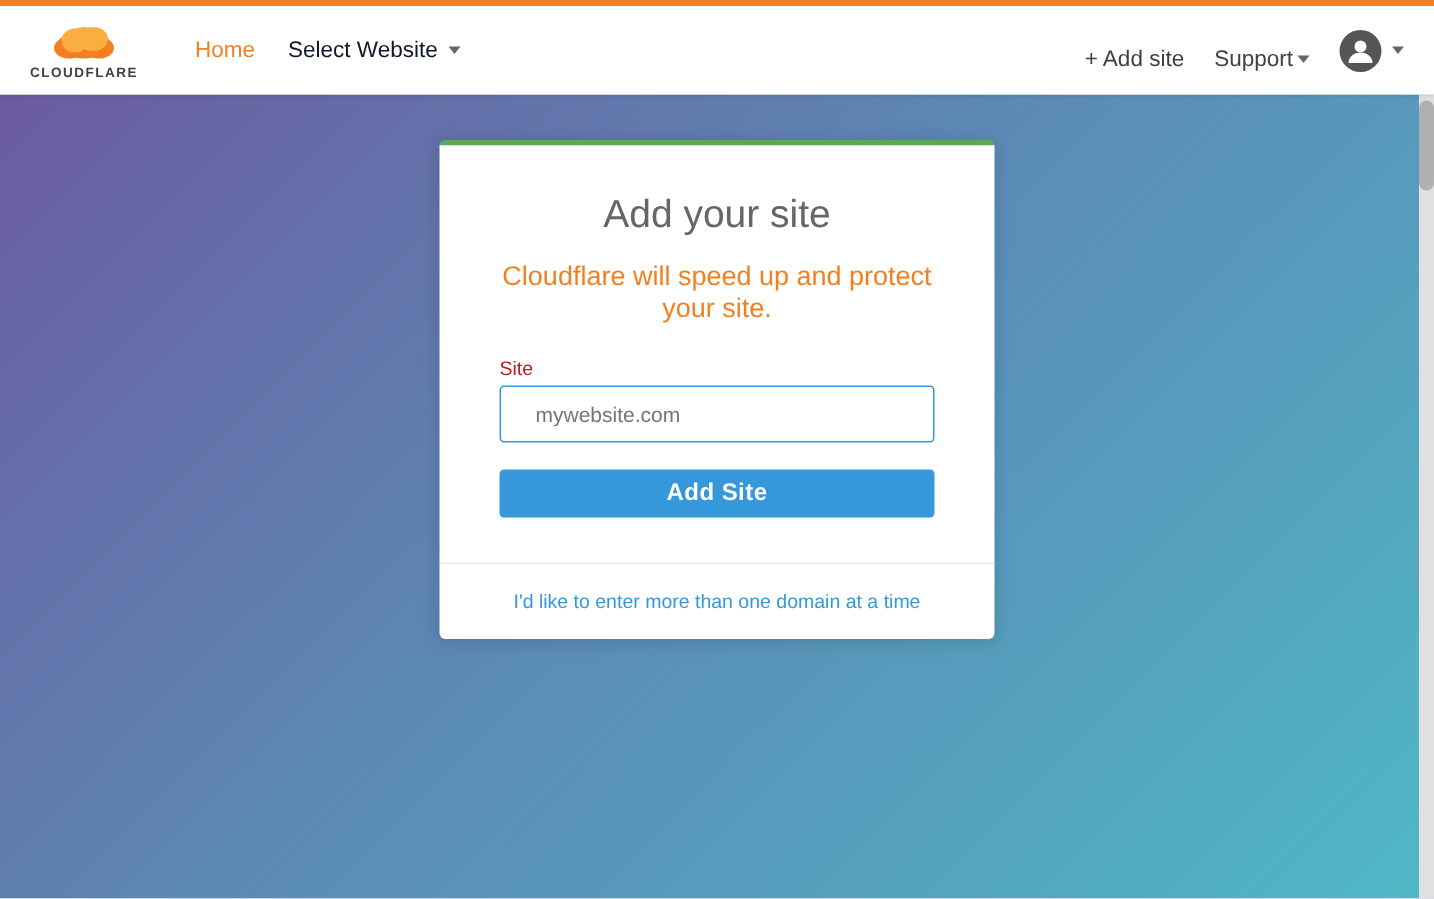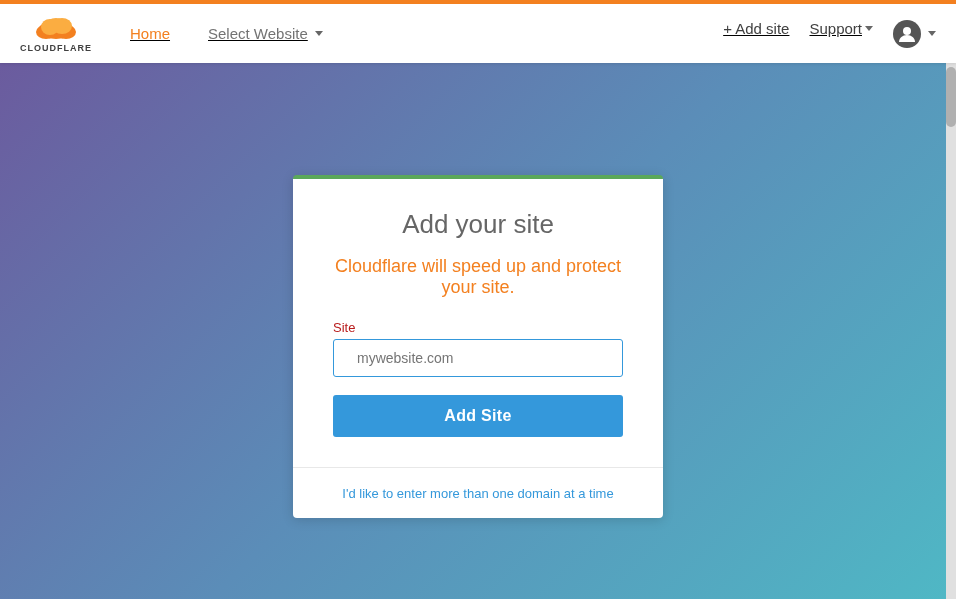--- a/index.html
+++ b/index.html
@@ -48,48 +48,46 @@
       color: #404040;
       letter-spacing: 1px;
       margin-top: 1px;
       text-align: right;
     }
 
     .nav-links {
       display: flex;
       align-items: center;
       flex: 1;
-      gap: 22px;
-      text-decoration: underline;
+      gap: 6px;
     }
 
     .nav-link {
       color: #f38020;
       text-decoration: none;
       font-size: 15px;
       padding: 4px 8px;
       cursor: pointer;
     }
 
     .nav-dropdown {
       display: flex;
       align-items: center;
-      color: #737373;
+      color: #0f172a;
       font-size: 15px;
       cursor: pointer;
       padding: 4px 8px;
       gap: 4px;
     }
 
     .nav-right {
       display: flex;
-      align-items: flex-start;
+      align-items: flex-end;
       gap: 20px;
       margin-left: auto;
-      text-decoration: underline;
     }
 
     .add-site-link {
       color: #404040;
       font-size: 15px;
       cursor: pointer;
       display: flex;
       align-items: center;
       gap: 3px;
     }
@@ -133,21 +131,21 @@
     }
 
     
     .page-bg {
       width: 100%;
       height: calc(599px - 63px);
       background: linear-gradient(135deg, #6b5b9e 0%, #5b8db8 50%, #4fb8c5 100%);
       position: relative;
       display: flex;
       justify-content: center;
-      align-items: center;
+      align-items: flex-start;
       padding-top: 30px;
     }
 
     
     .card {
       background: #fff;
       border-radius: 4px;
       width: 370px;
       box-shadow: 0 2px 12px rgba(0,0,0,0.15);
       overflow: hidden;
@@ -190,21 +188,21 @@
       border: 1.5px solid #3498db;
       border-radius: 3px;
       padding: 0 23px;
       font-size: 14px;
       color: #999;
       outline: none;
     }
 
     .btn-add-site {
       width: 100%;
-      height: 42px;
+      height: 32px;
       background: #3498db;
       color: #fff;
       border: none;
       border-radius: 3px;
       font-size: 16px;
       font-weight: 600;
       cursor: pointer;
       letter-spacing: 0.3px;
     }
 

